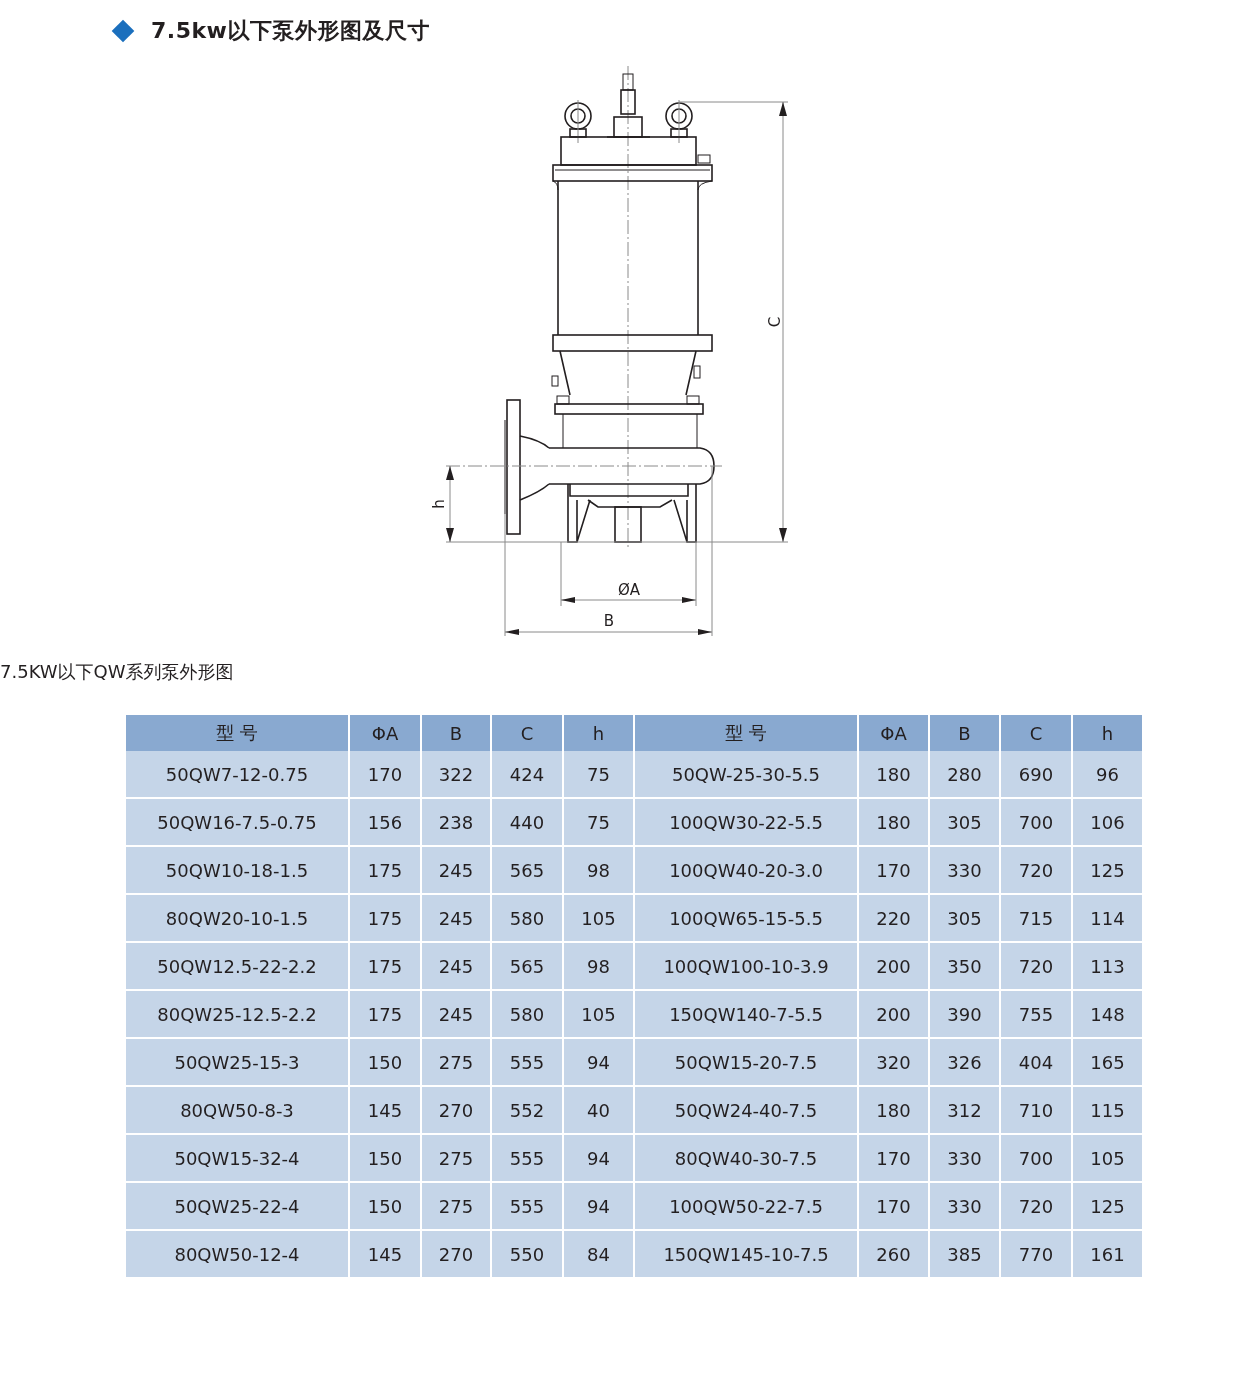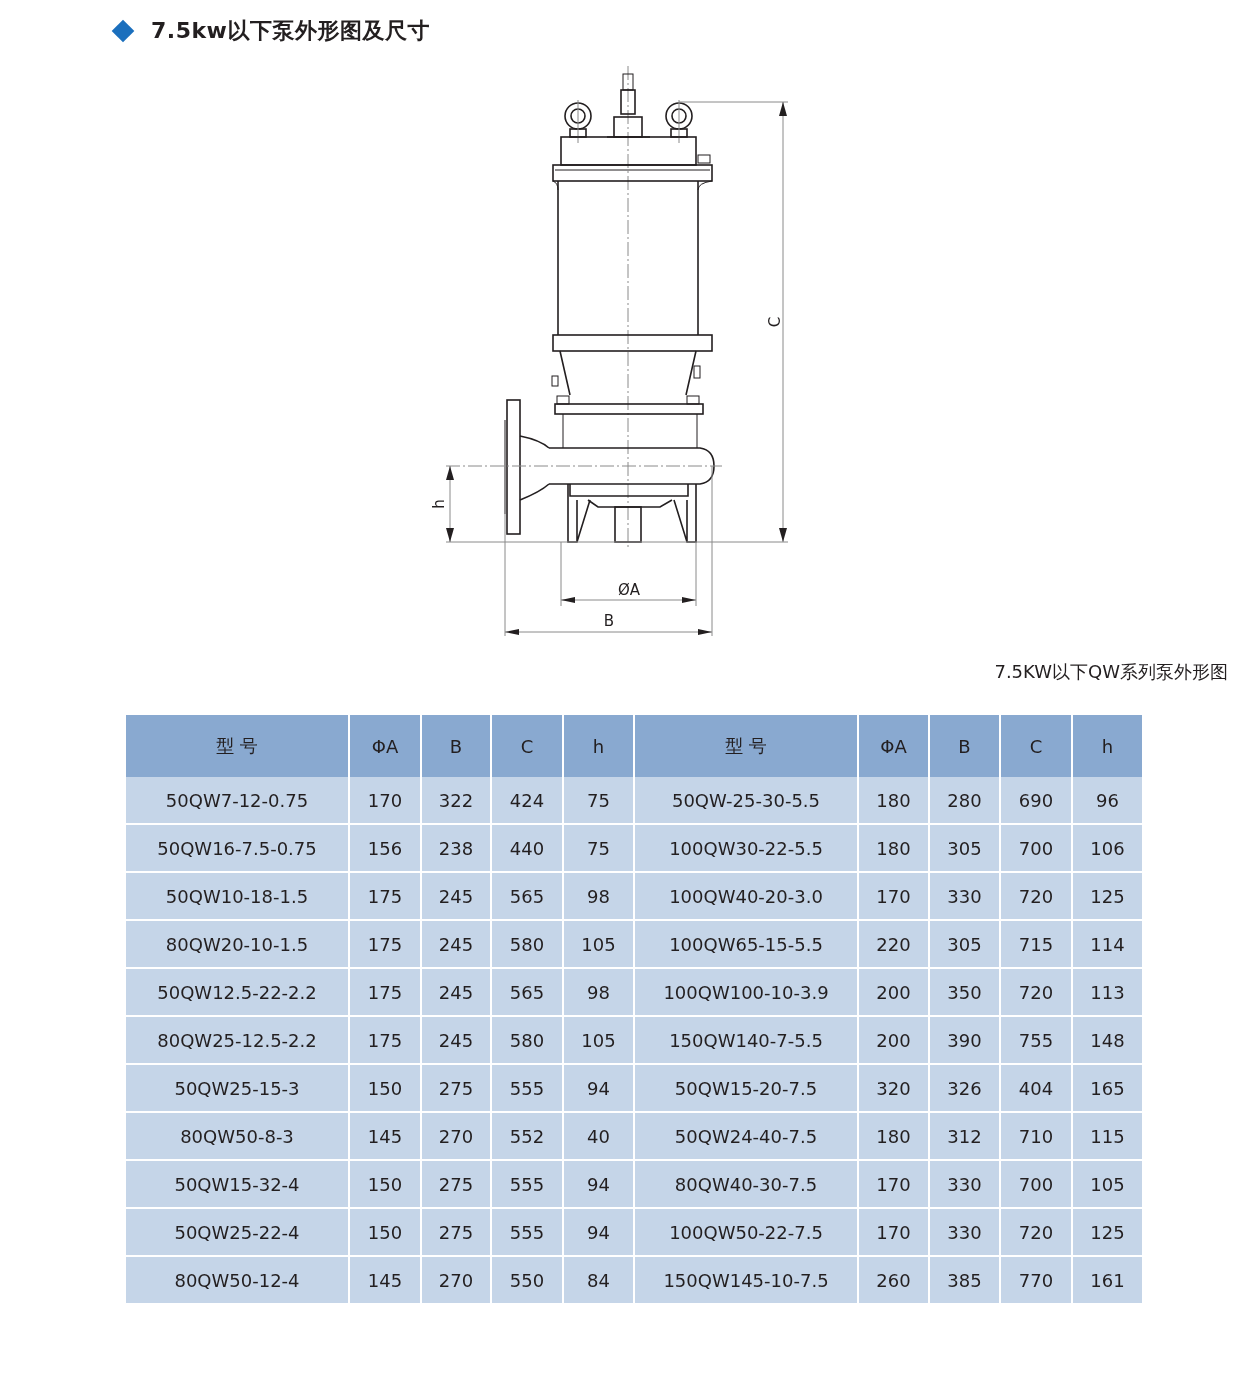--- a/index.html
+++ b/index.html
@@ -4,27 +4,27 @@
 <style>
   html, body { margin: 0; padding: 0; background: #ffffff; }
   body { width: 1258px; height: 1382px; position: relative; overflow: hidden;
          font-family: "DejaVu Sans", sans-serif; color: #231f20; }
   .section-title { position: absolute; left: 110px; top: 14px; height: 34px;
                    display: flex; align-items: center; }
   .diamond { width: 16px; height: 16px; background: #1b6fbd; transform: rotate(45deg);
              margin-left: 5px; margin-right: 20px; }
   .section-title-text { font-size: 22px; font-weight: bold; color: #231f20; letter-spacing: 0.5px; }
   .drawing { position: absolute; left: 0; top: 0; }
-  .caption { position: absolute; left: 0; width: 1228px; top: 660px; text-align: right;
+  .caption { position: absolute; left: 0; width: 1228px; top: 660px; text-align: left;
              font-size: 18px; color: #231f20; }
   table.spec { position: absolute; left: 126px; top: 715px; border-collapse: collapse;
                table-layout: fixed; width: 1016px; }
   table.spec th, table.spec td { border: 2px solid #ffffff; text-align: center; padding: 0;
                font-family: "DejaVu Sans", sans-serif; font-weight: normal; }
-  table.spec th { background: #89a9d0; height: 62px; font-size: 18px; color: #231f20; }
+  table.spec th { background: #89a9d0; height: 36px; font-size: 18px; color: #231f20; }
   table.spec td { background: #c5d5e8; height: 46px; font-size: 18px; color: #231f20; }
   table.spec tr > *:first-child { border-left: none; }
   table.spec tr > *:last-child { border-right: none; }
   table.spec tr:first-child > * { border-top: none; }
   table.spec tr:last-child > * { border-bottom: none; }
   .line { stroke: #231f20; fill: none; stroke-width: 1.6; }
   .thin { stroke: #231f20; fill: none; stroke-width: 1; }
   .dim { stroke: #8a8a8a; fill: none; stroke-width: 1; }
   .center { stroke: #8a8a8a; fill: none; stroke-width: 1; stroke-dasharray: 14 3 2 3; }
   .dimtext { font-family: "DejaVu Sans", sans-serif; font-size: 15px; fill: #231f20; }

